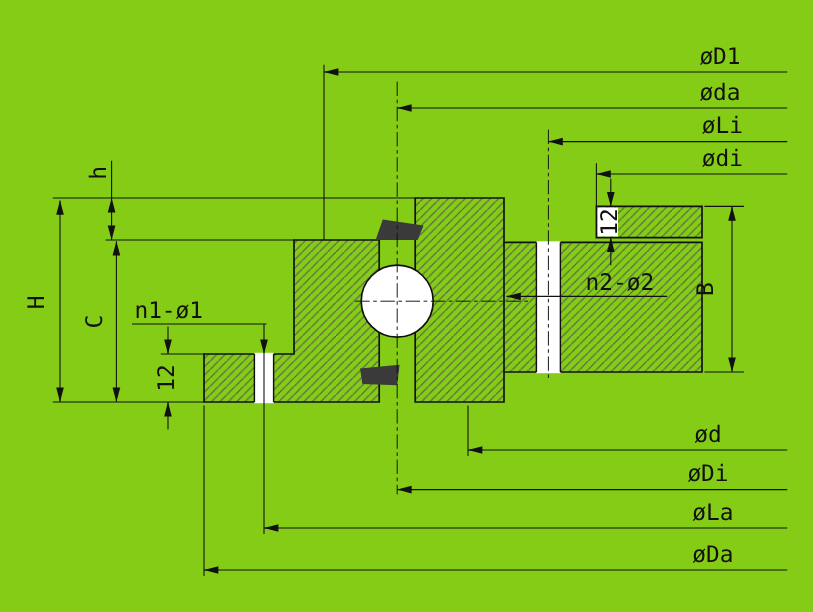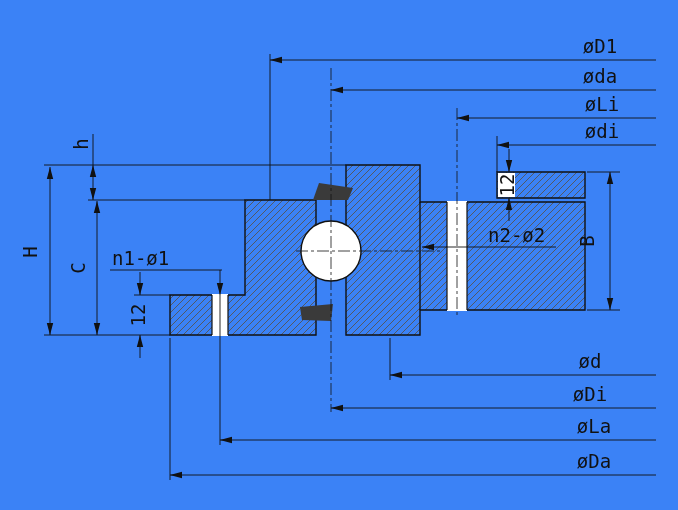--- a/index.html
+++ b/index.html
@@ -1,16 +1,16 @@
 <!DOCTYPE html>
 <html><head>
 <meta charset="utf-8">
 <style>
   html, body { margin: 0; padding: 0; background: #ffffff; }
-  .wrap { width: 678px; height: 510px; position: relative; background: #3b82f6; }
+  .wrap { width: 678px; height: 510px; position: relative; background: #84cc16; }
   svg { display: block; }
   svg text {
     font-family: "DejaVu Sans Mono", "Liberation Mono", monospace;
     font-size: 19px;
     fill: #111111;
   }
   .thin  { stroke: #111111; stroke-width: 0.9; fill: none; }
   .thick { stroke: #111111; stroke-width: 1.4; }
   .cl    { stroke: #111111; stroke-width: 0.8; fill: none; stroke-dasharray: 12 3 3 3; }
   .arr   { fill: #111111; stroke: none; }

